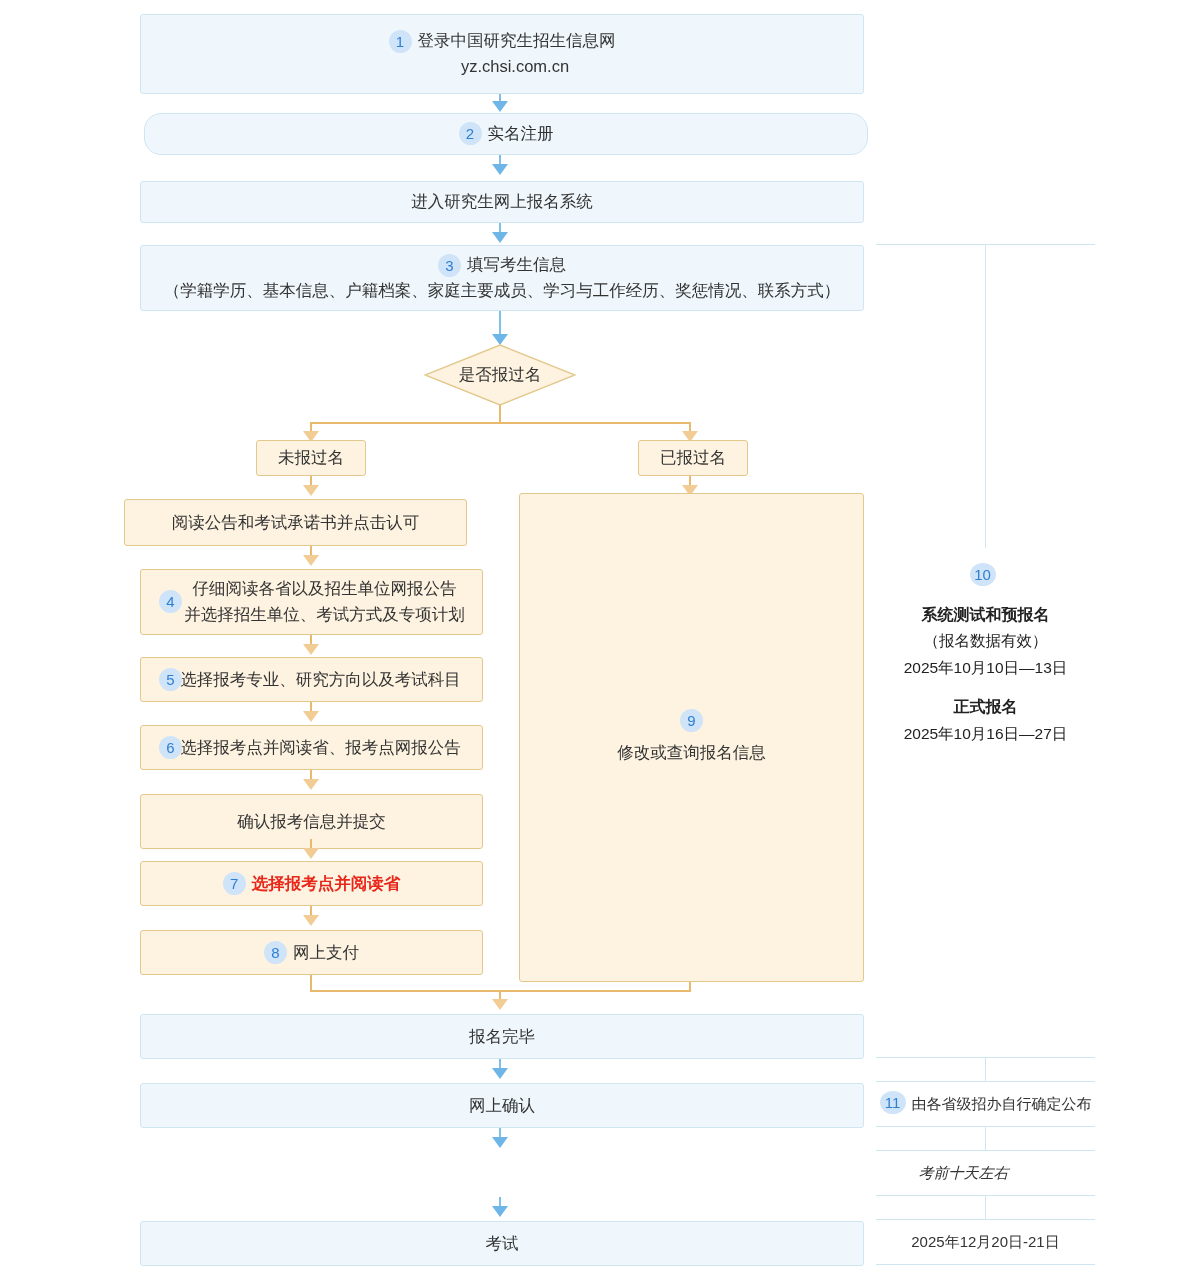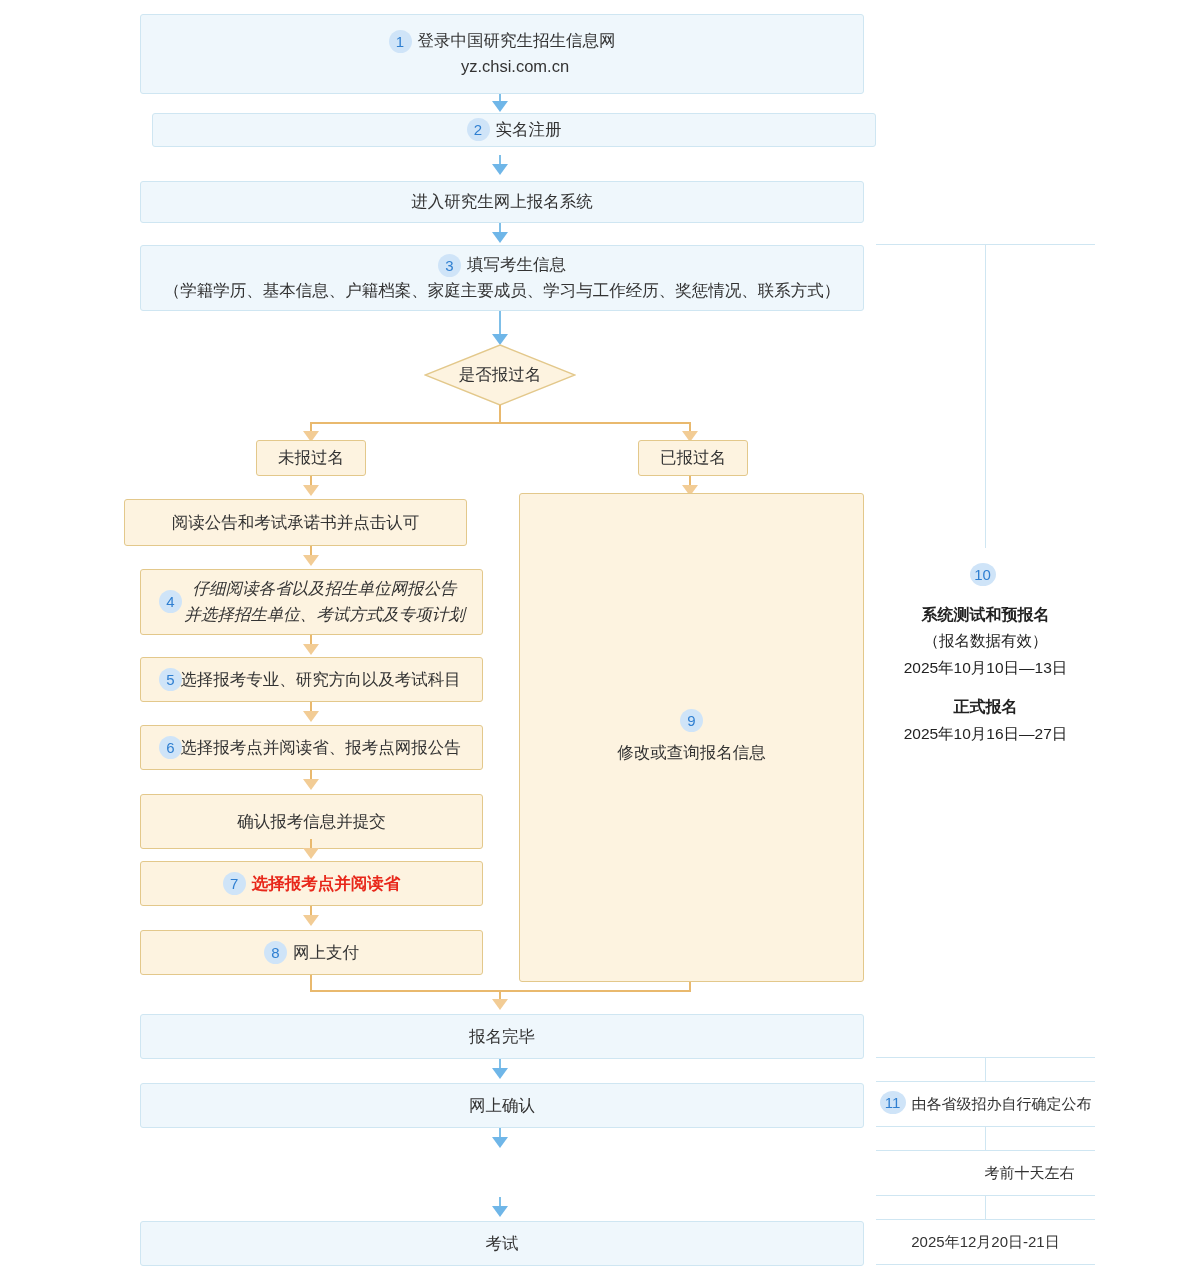--- a/index.html
+++ b/index.html
@@ -138,21 +138,21 @@
 
   <div class="node blue" style="left:140px;top:14px;width:724px;height:80px;">
     <span class="inner">
       <span class="badge">1</span><span>登录中国研究生招生信息网</span><br>
       <span style="display:inline-block;margin-left:26px;">yz.chsi.com.cn</span>
     </span>
   </div>
   <div class="vline" style="left:499px;top:94px;width:2px;height:12px;"></div>
   <div class="arrow" style="left:492px;top:101px;"></div>
 
-  <div class="node blue" style="left:152px;top:113px;width:724px;height:34px;">
+  <div class="node blue" style="left:144px;top:113px;width:724px;height:42px;border-radius:17px;">
     <span class="inner">
       <span class="badge">2</span><span>实名注册</span>
     </span>
   </div>
   <div class="vline" style="left:499px;top:155px;width:2px;height:14px;"></div>
   <div class="arrow" style="left:492px;top:164px;"></div>
 
   <div class="node blue" style="left:140px;top:181px;width:724px;height:42px;">
     <span class="inner">进入研究生网上报名系统</span>
   </div>
@@ -195,21 +195,21 @@
   <div class="arrow o" style="left:682px;top:485px;"></div>
 
   <div class="node orange" style="left:124px;top:499px;width:343px;height:47px;">
     <span class="inner">阅读公告和考试承诺书并点击认可</span>
   </div>
   <div class="vline o" style="left:310px;top:546px;width:2px;height:14px;"></div>
   <div class="arrow o" style="left:303px;top:555px;"></div>
 
   <div class="node orange" style="left:140px;top:569px;width:343px;height:66px;position:absolute;">
     <span class="badge floatleft">4</span>
-    <span class="inner" style="margin-left:26px;font-style:italic;">
+    <span class="inner" style="margin-left:26px;">
       <span>仔细阅读各省以及招生单位网报公告</span><br>
       <span>并选择招生单位、考试方式及专项计划</span>
     </span>
   </div>
   <div class="vline o" style="left:310px;top:635px;width:2px;height:14px;"></div>
   <div class="arrow o" style="left:303px;top:644px;"></div>
 
   <div class="node orange" style="left:140px;top:657px;width:343px;height:45px;">
     <span class="badge floatleft">5</span>
     <span class="inner" style="margin-left:18px;">选择报考专业、研究方向以及考试科目</span>
@@ -294,21 +294,21 @@
 
   <div class="tl-cell" style="left:876px;top:1081px;width:219px;height:45px;">
     <span class="badge wide">11</span>
       <span class="nowrap">由各省级招办自行确定公布</span>
   </div>
 
   <div class="tl-h" style="left:876px;top:1126px;width:219px;"></div>
   <div class="tl-v" style="left:985px;top:1126px;height:24px;"></div>
   <div class="tl-h" style="left:876px;top:1150px;width:219px;"></div>
 
-  <div class="tl-cell" style="left:920px;top:1150px;width:219px;height:45px;">
+  <div class="tl-cell" style="left:854px;top:1150px;width:219px;height:45px;font-style:italic;">
     <span class="nowrap">考前十天左右</span>
   </div>
 
   <div class="tl-h" style="left:876px;top:1195px;width:219px;"></div>
   <div class="tl-v" style="left:985px;top:1195px;height:24px;"></div>
   <div class="tl-h" style="left:876px;top:1219px;width:219px;"></div>
 
   <div class="tl-cell" style="left:876px;top:1219px;width:219px;height:45px;">
     <span class="nowrap boldtext" style="font-weight:normal;">2025年12月20日-21日</span>
   </div>

